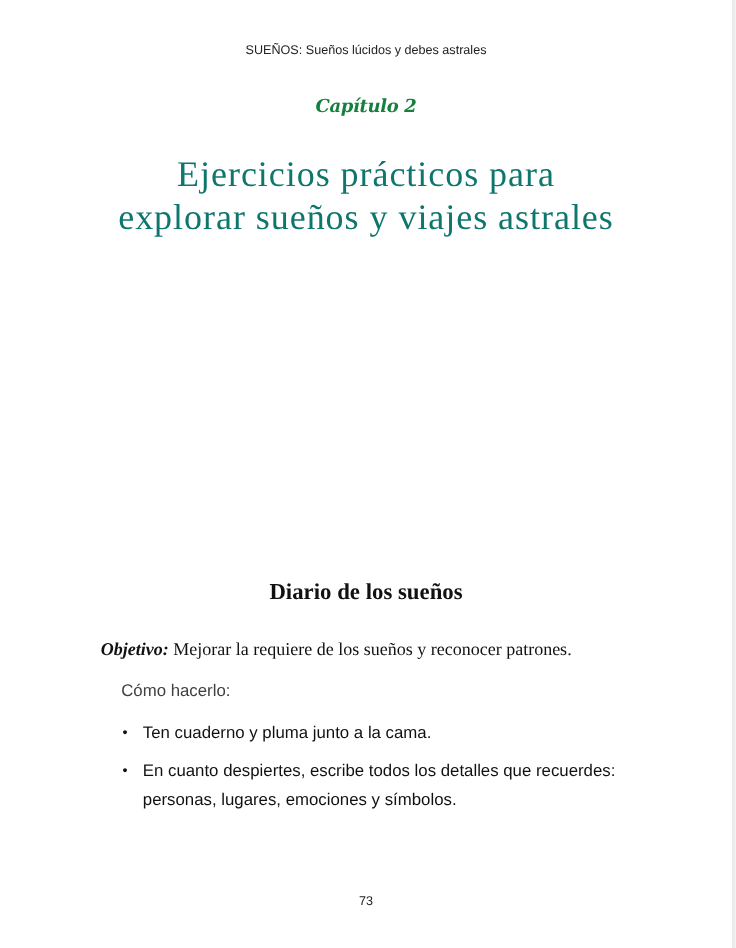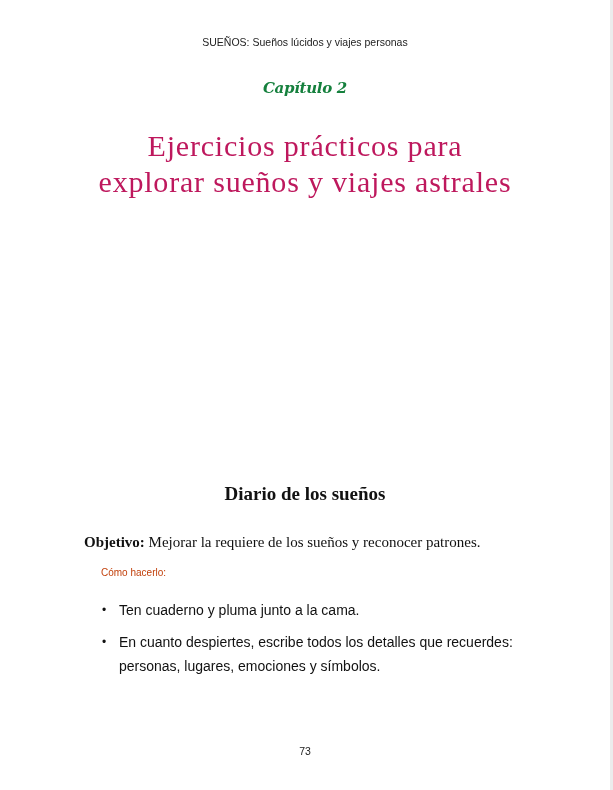--- a/index.html
+++ b/index.html
@@ -54,21 +54,21 @@
     }
     .chapter-title {
       position: absolute;
       top: 128px;
       left: 0;
       width: 610px;
       text-align: center;
       font-family: "Liberation Serif", serif;
       font-size: 30px;
       line-height: 36px;
-      color: #be185d;
+      color: #0f766e;
       letter-spacing: 0.8px;
     }
     .body-text {
       position: absolute;
       left: 84px;
       width: 442px;
       font-family: "Liberation Serif", serif;
       font-size: 15px;
       line-height: 25px;
       color: #111;
@@ -89,28 +89,28 @@
     }
     .objective {
       position: absolute;
       top: 534px;
       left: 84px;
       width: 460px;
       font-family: "Liberation Serif", serif;
       font-size: 15px;
       color: #111;
     }
-    .objective b { font-weight: bold; }
+    .objective b { font-weight: bold; font-style: italic; }
     .howto {
       position: absolute;
       top: 567px;
       left: 101px;
       font-family: "Liberation Sans", sans-serif;
-      font-size: 10px;
-      color: #c2410c;
+      font-size: 14px;
+      color: #404040;
     }
     .bullets {
       position: absolute;
       top: 598px;
       left: 100px;
       width: 440px;
       margin: 0;
       padding: 0;
       list-style: none;
       font-family: "Liberation Sans", sans-serif;
@@ -138,21 +138,21 @@
       font-family: "Liberation Sans", sans-serif;
       font-size: 10.5px;
       color: #222;
     }
   </style>
 </head>
 <body>
 
 <div class="page">
 
-  <div class="running-header">SUEÑOS: Sueños lúcidos y viajes personas</div>
+  <div class="running-header">SUEÑOS: Sueños lúcidos y debes astrales</div>
 
   <div class="chapter-label">Capítulo 2</div>
 
   <div class="chapter-title">
     <div>Ejercicios prácticos para</div>
     <div>explorar sueños y viajes astrales</div>
   </div>
 
 
 

